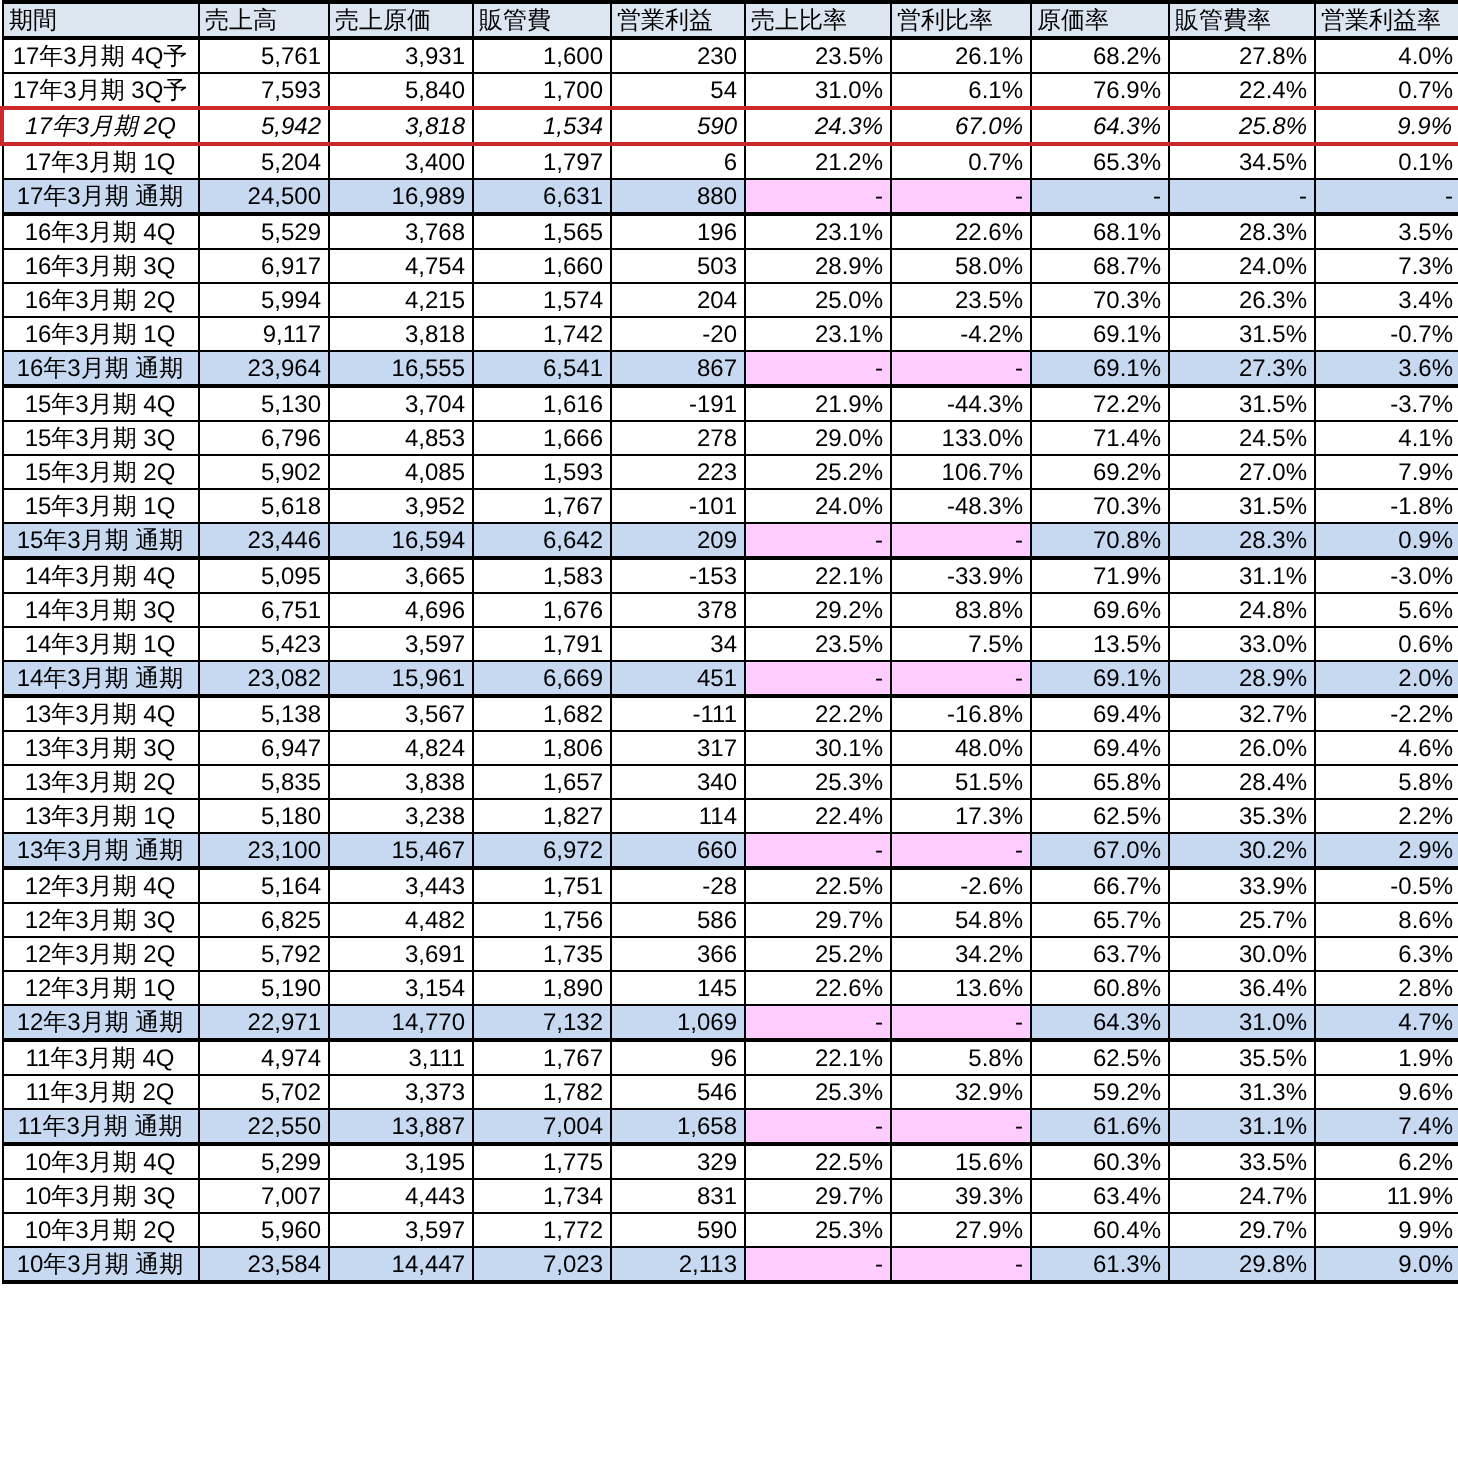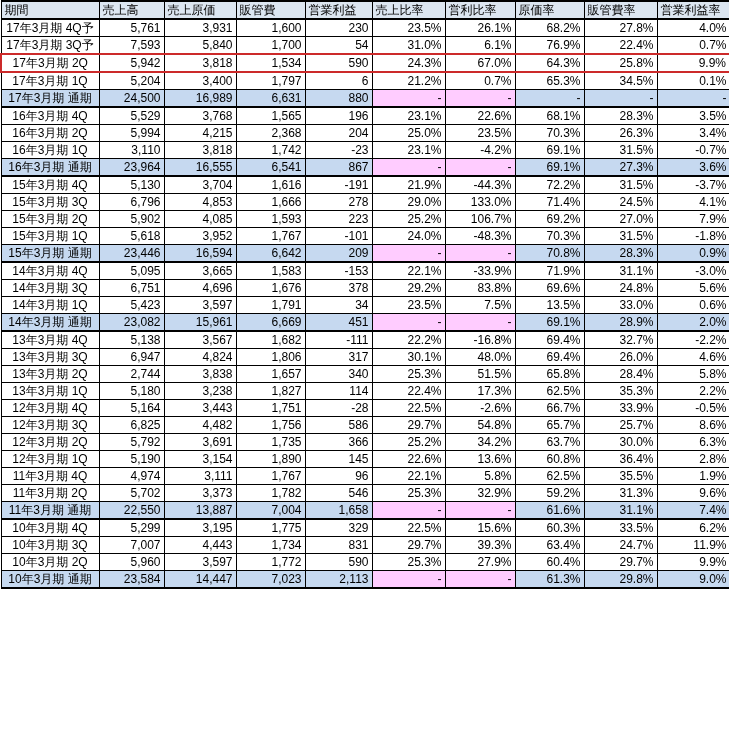--- a/index.html
+++ b/index.html
@@ -32,21 +32,21 @@
     font-weight: normal;
     text-align: left;
     border-top: 2px solid var(--grid);
     border-bottom: 2px solid var(--grid);
     margin-left: 43px;
   }
   td.period { text-align: center; margin-left: 31px; }
   td.num { text-align: right; }
   tr.total td { background: var(--total-bg); border-bottom: 2px solid var(--grid); }
   tr.total td.pink { background: var(--dash-bg); }
-  tr.highlight td { border-top: 2px solid var(--highlight); border-bottom: 2px solid var(--highlight); }
+  tr.highlight td { border-top: 2px solid var(--highlight); border-bottom: 2px solid var(--highlight); font-style: italic; }
   tr.highlight td:first-child { border-left: 2px solid var(--highlight); }
   tr.highlight td:last-child { border-right: 2px solid var(--highlight); }
 </style>
 </head>
 <body>
 
 <table class="sheet">
   <colgroup>
     <col style="width:98px">
       <col style="width:65px">
@@ -140,37 +140,49 @@
         <td class="num">3,768</td>
         <td class="num">1,565</td>
         <td class="num">196</td>
         <td class="num">23.1%</td>
         <td class="num">22.6%</td>
         <td class="num">68.1%</td>
         <td class="num">28.3%</td>
         <td class="num">3.5%</td>
       </tr>
       <tr class="">
+        <td class="period">16年3月期 3Q</td>
+        <td class="num">6,917</td>
+        <td class="num">4,754</td>
+        <td class="num">1,660</td>
+        <td class="num">503</td>
+        <td class="num">28.9%</td>
+        <td class="num">58.0%</td>
+        <td class="num">68.7%</td>
+        <td class="num">24.0%</td>
+        <td class="num">7.3%</td>
+      </tr>
+      <tr class="">
         <td class="period">16年3月期 2Q</td>
         <td class="num">5,994</td>
         <td class="num">4,215</td>
-        <td class="num">2,368</td>
+        <td class="num">1,574</td>
         <td class="num">204</td>
         <td class="num">25.0%</td>
         <td class="num">23.5%</td>
         <td class="num">70.3%</td>
         <td class="num">26.3%</td>
         <td class="num">3.4%</td>
       </tr>
       <tr class="">
         <td class="period">16年3月期 1Q</td>
-        <td class="num">3,110</td>
+        <td class="num">9,117</td>
         <td class="num">3,818</td>
         <td class="num">1,742</td>
-        <td class="num">-23</td>
+        <td class="num">-20</td>
         <td class="num">23.1%</td>
         <td class="num">-4.2%</td>
         <td class="num">69.1%</td>
         <td class="num">31.5%</td>
         <td class="num">-0.7%</td>
       </tr>
       <tr class="total">
         <td class="period">16年3月期 通期</td>
         <td class="num">23,964</td>
         <td class="num">16,555</td>
@@ -309,21 +321,21 @@
         <td class="num">1,806</td>
         <td class="num">317</td>
         <td class="num">30.1%</td>
         <td class="num">48.0%</td>
         <td class="num">69.4%</td>
         <td class="num">26.0%</td>
         <td class="num">4.6%</td>
       </tr>
       <tr class="">
         <td class="period">13年3月期 2Q</td>
-        <td class="num">2,744</td>
+        <td class="num">5,835</td>
         <td class="num">3,838</td>
         <td class="num">1,657</td>
         <td class="num">340</td>
         <td class="num">25.3%</td>
         <td class="num">51.5%</td>
         <td class="num">65.8%</td>
         <td class="num">28.4%</td>
         <td class="num">5.8%</td>
       </tr>
       <tr class="">
@@ -331,20 +343,32 @@
         <td class="num">5,180</td>
         <td class="num">3,238</td>
         <td class="num">1,827</td>
         <td class="num">114</td>
         <td class="num">22.4%</td>
         <td class="num">17.3%</td>
         <td class="num">62.5%</td>
         <td class="num">35.3%</td>
         <td class="num">2.2%</td>
       </tr>
+      <tr class="total">
+        <td class="period">13年3月期 通期</td>
+        <td class="num">23,100</td>
+        <td class="num">15,467</td>
+        <td class="num">6,972</td>
+        <td class="num">660</td>
+        <td class="num pink">-</td>
+        <td class="num pink">-</td>
+        <td class="num">67.0%</td>
+        <td class="num">30.2%</td>
+        <td class="num">2.9%</td>
+      </tr>
       <tr class="">
         <td class="period">12年3月期 4Q</td>
         <td class="num">5,164</td>
         <td class="num">3,443</td>
         <td class="num">1,751</td>
         <td class="num">-28</td>
         <td class="num">22.5%</td>
         <td class="num">-2.6%</td>
         <td class="num">66.7%</td>
         <td class="num">33.9%</td>
@@ -379,20 +403,32 @@
         <td class="num">5,190</td>
         <td class="num">3,154</td>
         <td class="num">1,890</td>
         <td class="num">145</td>
         <td class="num">22.6%</td>
         <td class="num">13.6%</td>
         <td class="num">60.8%</td>
         <td class="num">36.4%</td>
         <td class="num">2.8%</td>
       </tr>
+      <tr class="total">
+        <td class="period">12年3月期 通期</td>
+        <td class="num">22,971</td>
+        <td class="num">14,770</td>
+        <td class="num">7,132</td>
+        <td class="num">1,069</td>
+        <td class="num pink">-</td>
+        <td class="num pink">-</td>
+        <td class="num">64.3%</td>
+        <td class="num">31.0%</td>
+        <td class="num">4.7%</td>
+      </tr>
       <tr class="">
         <td class="period">11年3月期 4Q</td>
         <td class="num">4,974</td>
         <td class="num">3,111</td>
         <td class="num">1,767</td>
         <td class="num">96</td>
         <td class="num">22.1%</td>
         <td class="num">5.8%</td>
         <td class="num">62.5%</td>
         <td class="num">35.5%</td>

